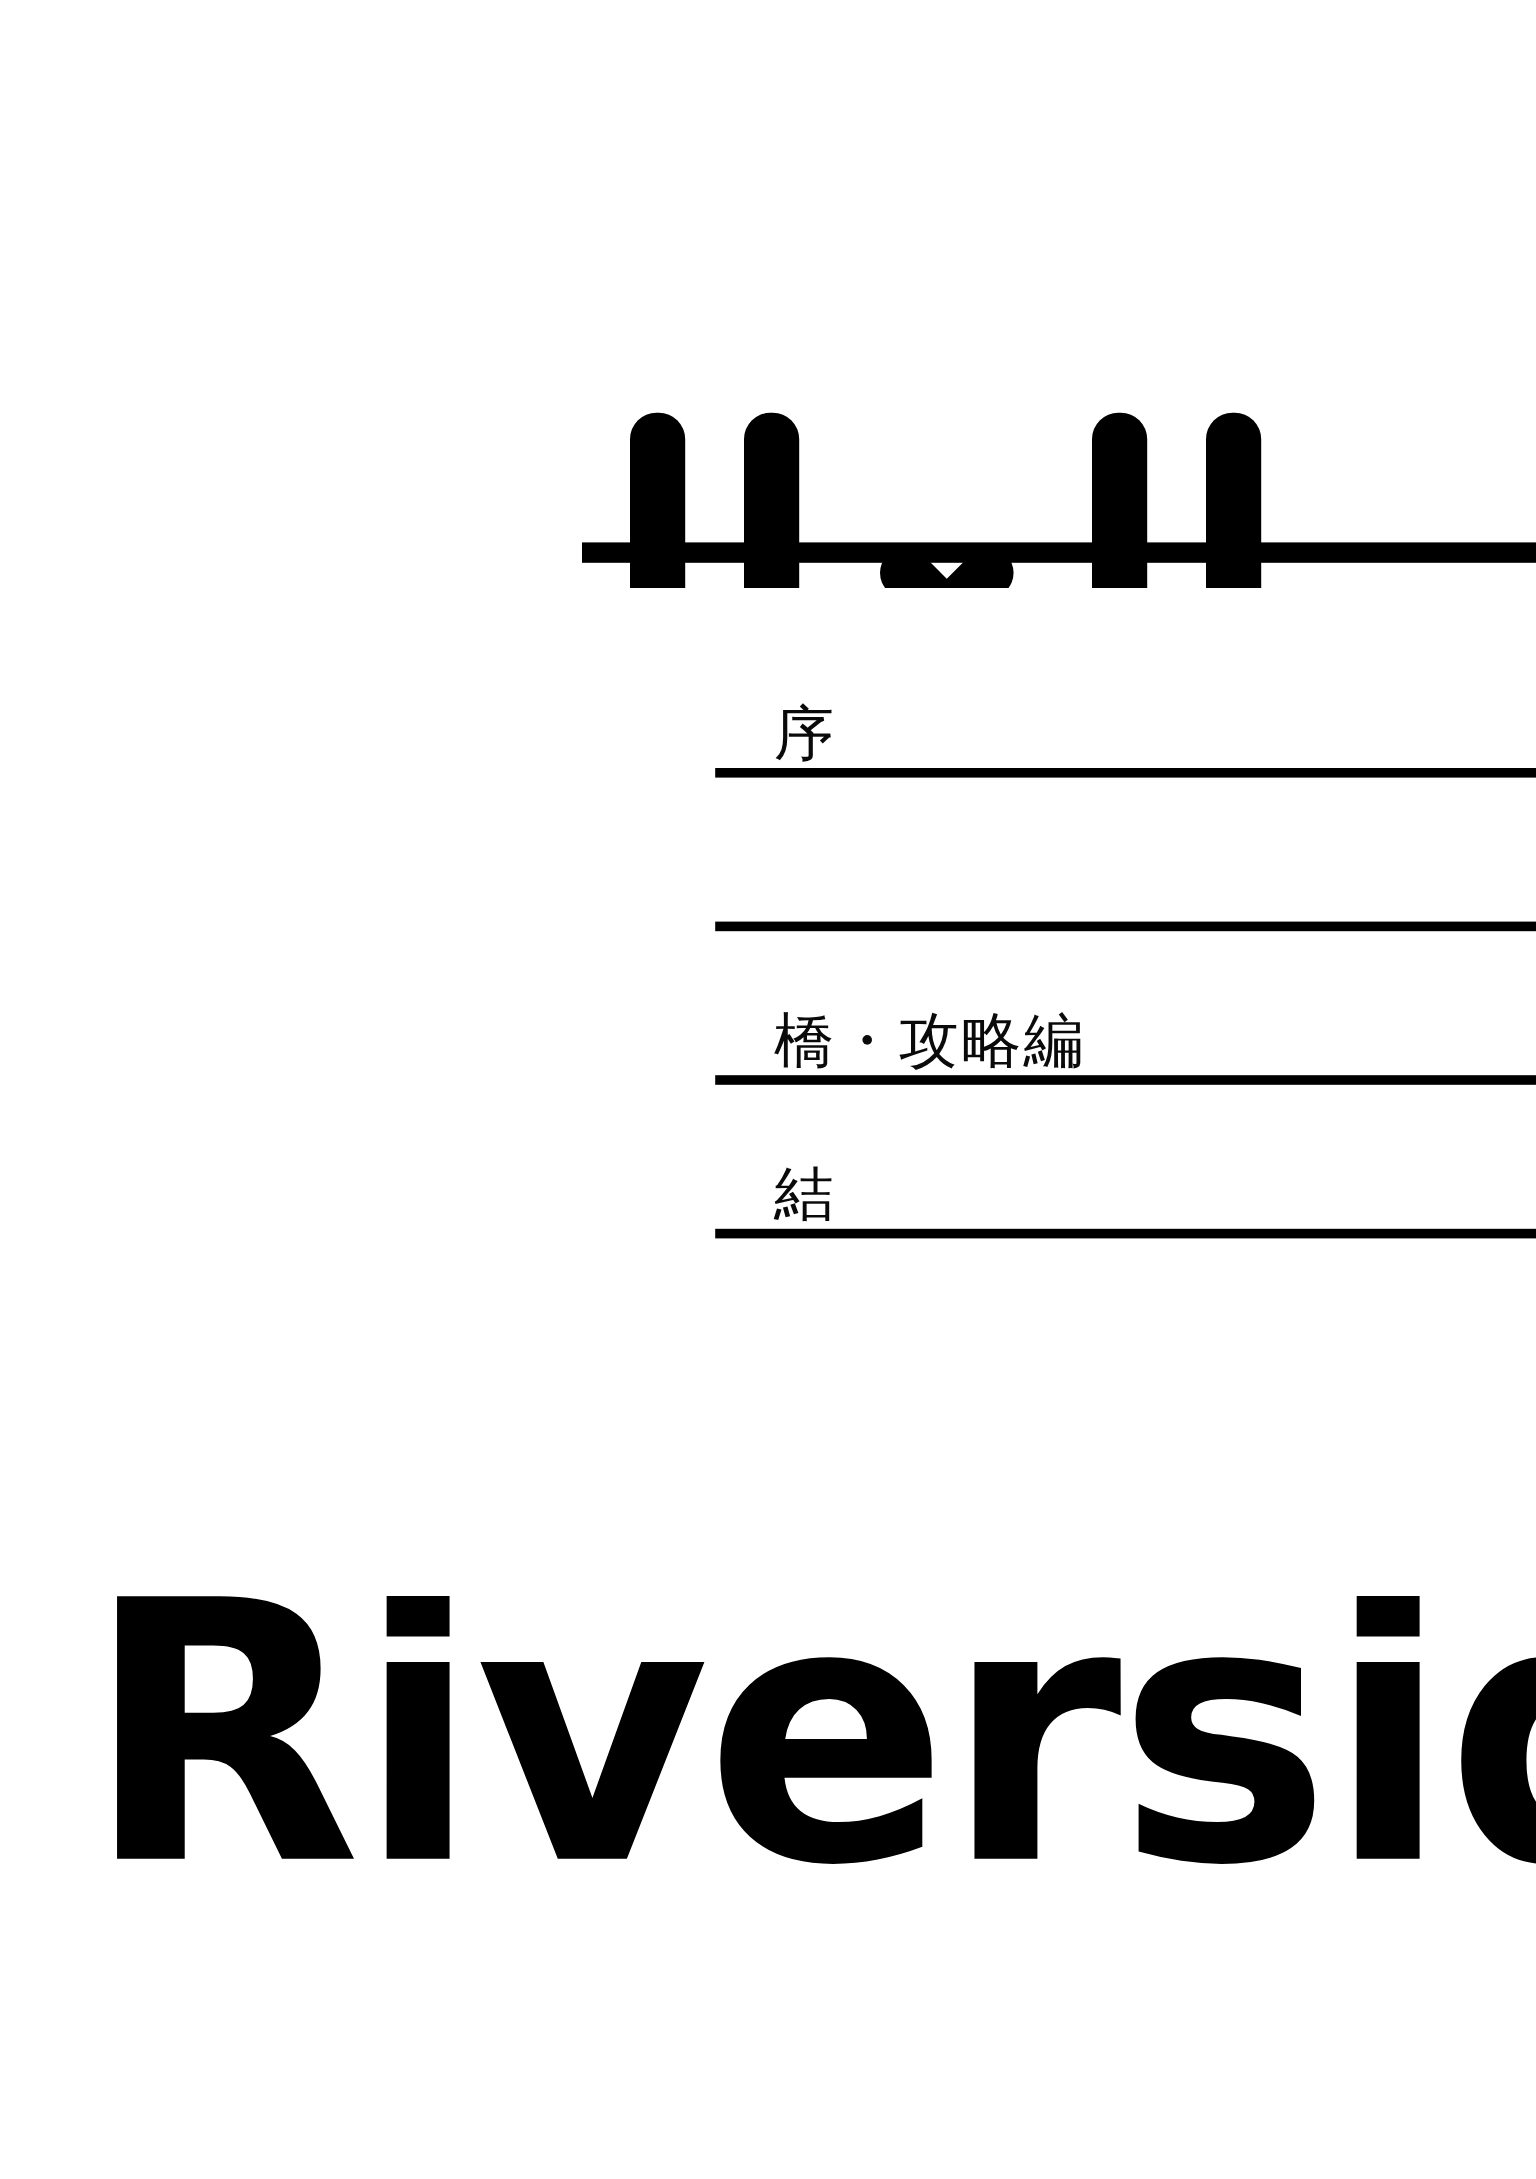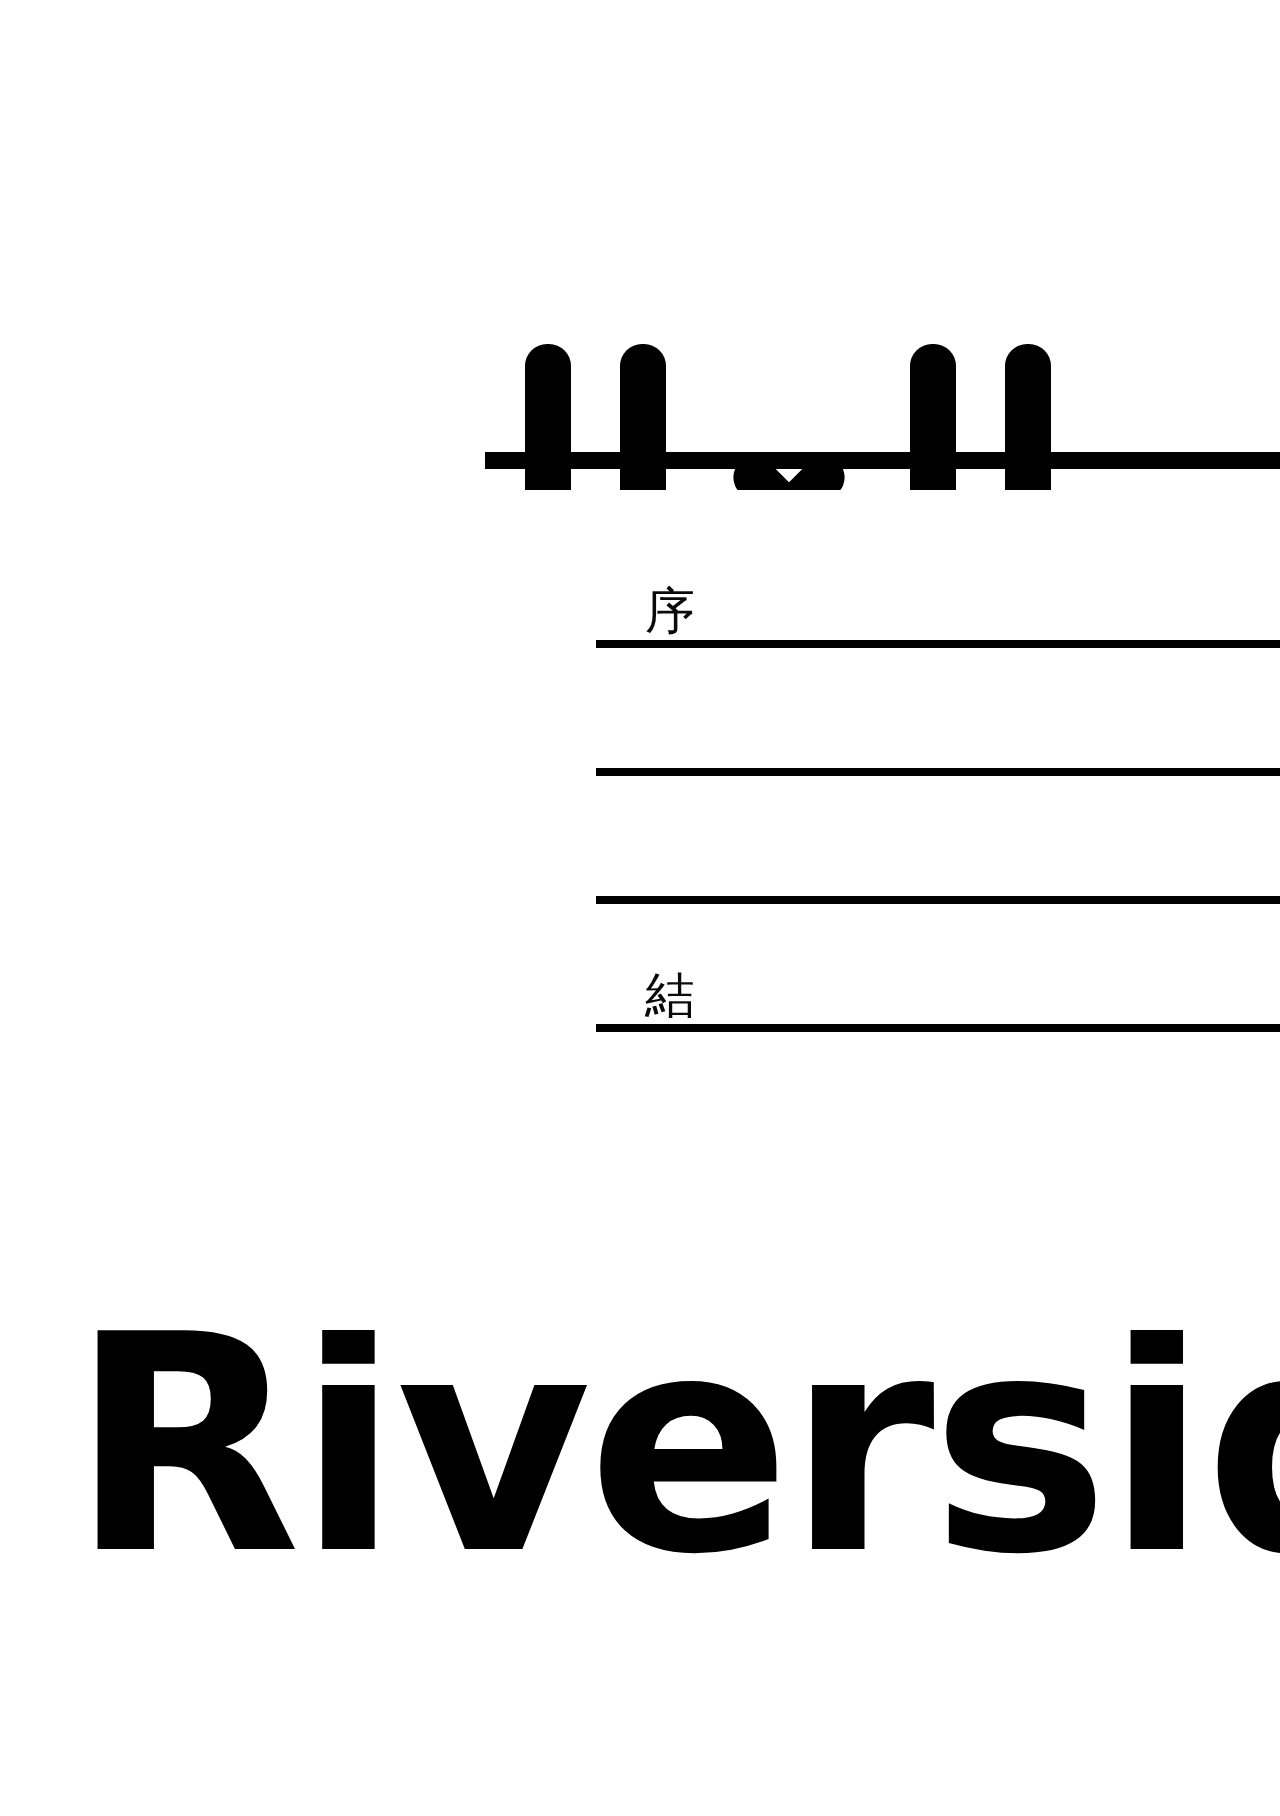--- a/index.html
+++ b/index.html
@@ -149,20 +149,21 @@
       <span class="toc-label">序</span>
       <span class="toc-rule"></span>
     </div>
 
     <div class="toc-item">
       <span class="toc-rule"></span>
     </div>
 
 
     <div class="toc-item">
+      <span class="toc-label">橋・攻略編</span>
       <span class="toc-rule"></span>
     </div>
 
     <div class="toc-item">
       <span class="toc-label">結</span>
       <span class="toc-rule"></span>
     </div>
 
   </div>
 

